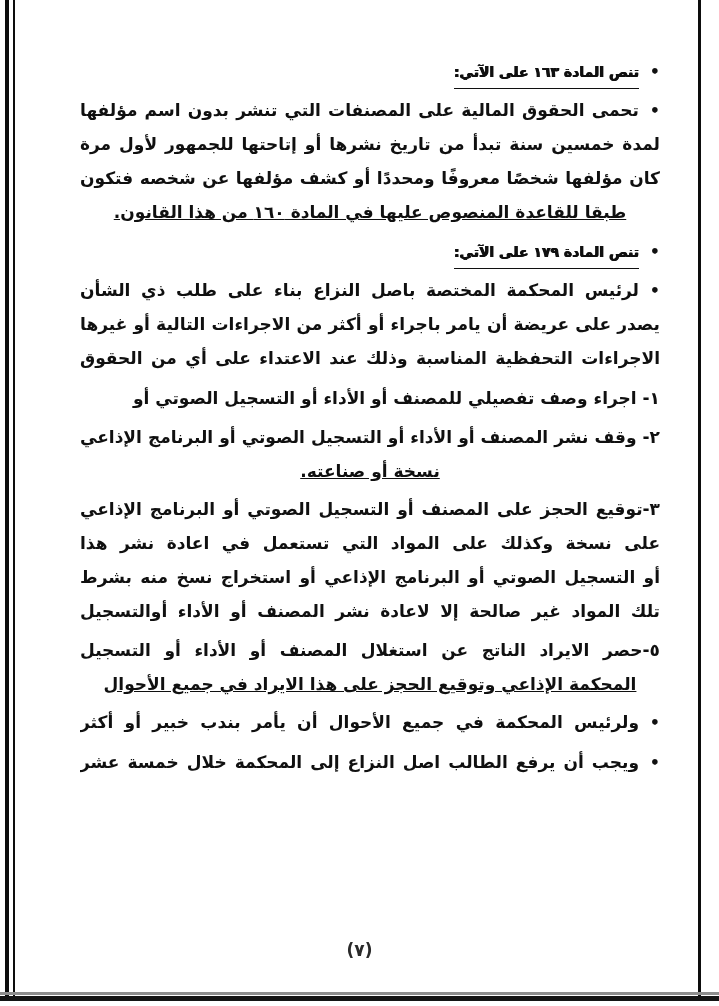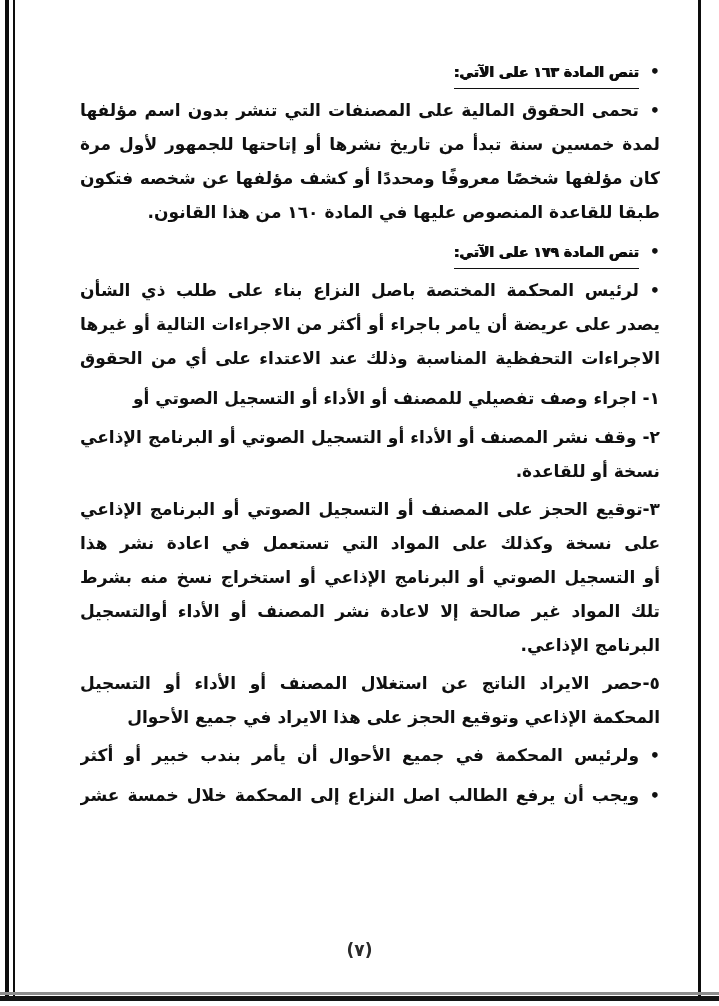--- a/index.html
+++ b/index.html
@@ -28,21 +28,21 @@
     font-size:17px;
     font-weight:bold;
     line-height:33px;
   }
   .block { margin:0 0 5px 0; }
   .block.bp { margin-bottom:6px; }
   .block.hd { margin:6px 0 5px 0; }
 
   .line { position:relative; text-align:right; max-height:34px; overflow:hidden; }
   .just { text-align:justify; text-align-last:justify; text-justify:inter-word; }
-  .end  { text-align:right; }
+  .end  { text-align:center;text-decoration:underline; }
   .ind  { padding-right:45px; }
   .first { padding-right:21px; }
 
   .bullet {
     position:absolute; right:0; top:0;
     font-size:16px; line-height:33px;
   }
   .headtext {
     display:inline-block;
     font-size:14px;
@@ -102,29 +102,28 @@
       <div class="line just">يصدر على عريضة أن يامر باجراء أو أكثر من الاجراءات التالية أو غيرها من</div>
       <div class="line just">الاجراءات التحفظية المناسبة وذلك عند الاعتداء على أي من الحقوق المنصوص</div>
     </div>
 
     <div class="block">
       <div class="line">١- اجراء وصف تفصيلي للمصنف أو الأداء أو التسجيل الصوتي أو البرنامج الإذاعي.</div>
     </div>
 
     <div class="block">
       <div class="line just">٢- وقف نشر المصنف أو الأداء أو التسجيل الصوتي أو البرنامج الإذاعي أو عرضه أو</div>
-      <div class="line end">نسخة أو للقاعدة.</div>
+      <div class="line end">نسخة أو صناعته.</div>
     </div>
 
     <div class="block">
       <div class="line just">٣-توقيع الحجز على المصنف أو التسجيل الصوتي أو البرنامج الإذاعي الاصلى أو</div>
       <div class="line just">على نسخة وكذلك على المواد التي تستعمل في اعادة نشر هذا المصنف أو الأداء</div>
       <div class="line just">أو التسجيل الصوتي أو البرنامج الإذاعي أو استخراج نسخ منه بشرط أن تكون</div>
       <div class="line just">تلك المواد غير صالحة إلا لاعادة نشر المصنف أو الأداء أوالتسجيل الصوتي أو</div>
-      <div class="line end">البرنامج الإذاعي.</div>
     </div>
 
 
     <div class="block">
       <div class="line just">٥-حصر الايراد الناتج عن استغلال المصنف أو الأداء أو التسجيل الصوتي أو</div>
       <div class="line end">المحكمة الإذاعي وتوقيع الحجز على هذا الايراد في جميع الأحوال</div>
     </div>
 
     <div class="block bp">
       <div class="line just first">

